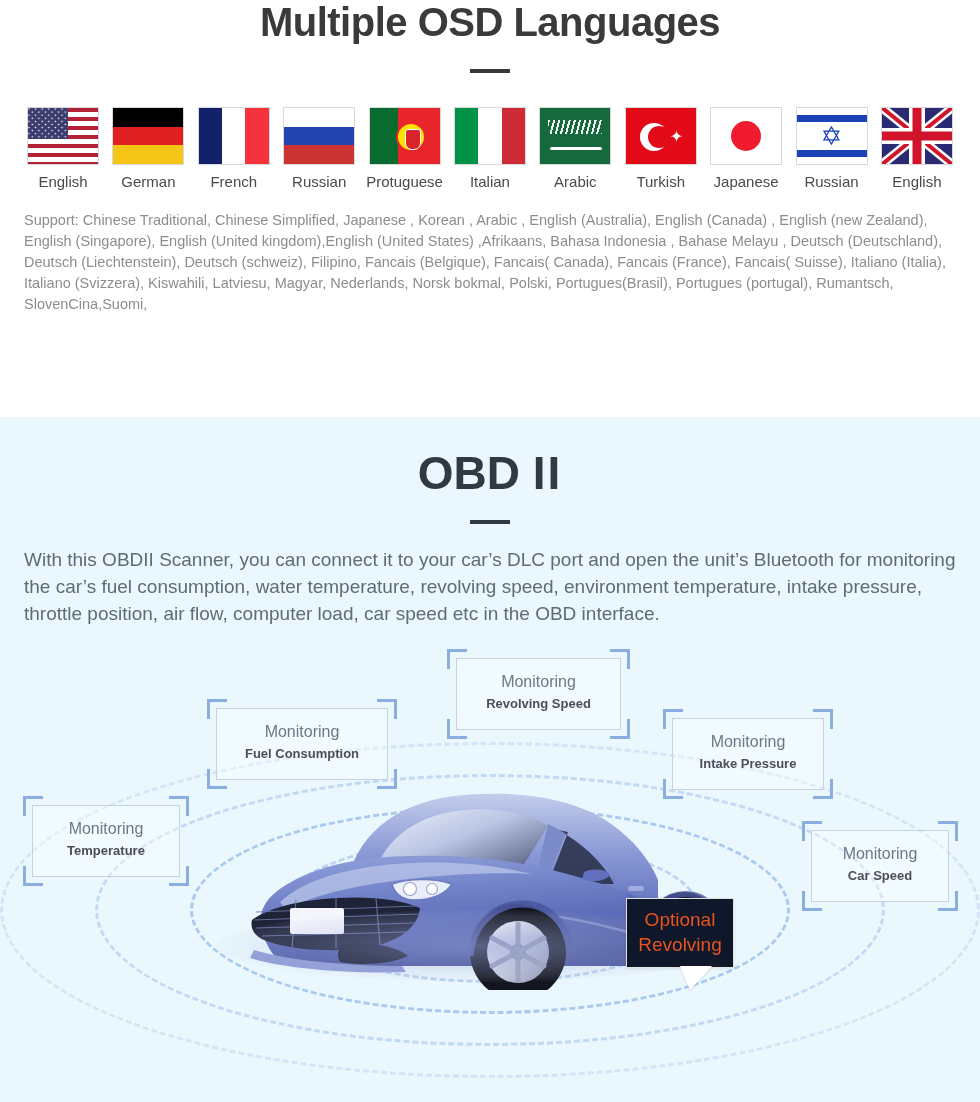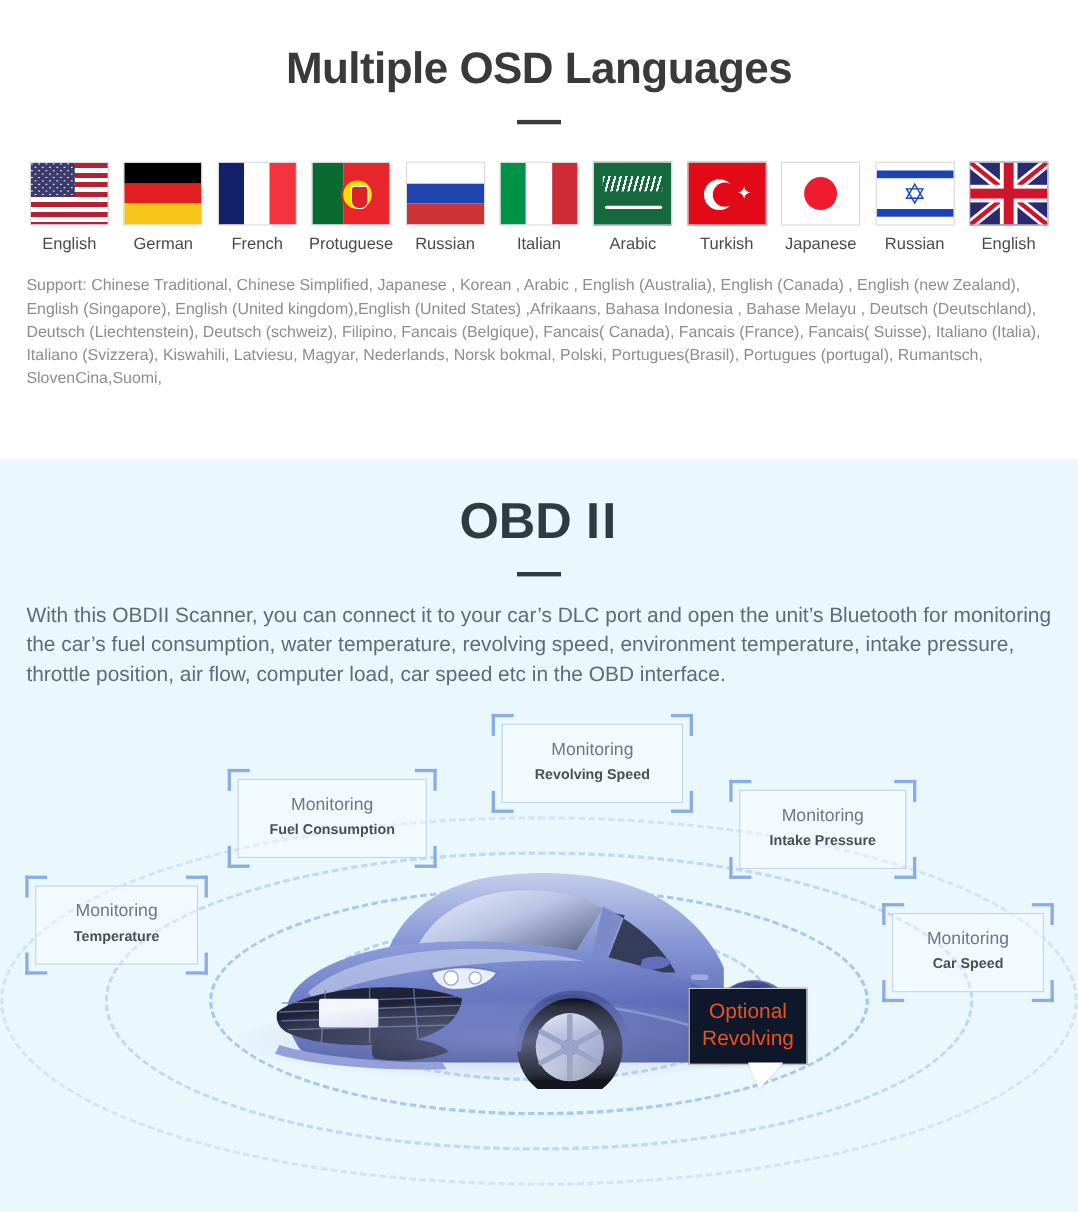--- a/index.html
+++ b/index.html
@@ -15,21 +15,20 @@
   .sec-lang {
     position: absolute; left: 0; top: 0; width: 980px; height: 417px;
     background: #ffffff;
   }
   .lang-title {
     text-align: center;
     font-size: 40px;
     font-weight: bold;
     color: #3a3a3a;
     letter-spacing: -0.5px;
-    padding-top: 40px;
   }
   .title-rule {
     width: 40px; height: 4px; background: #3a3a3a;
     margin: 24px auto 0;
   }
   .flags-row {
     display: flex;
     justify-content: space-between;
     align-items: flex-end;
     padding: 34px 24px 0 24px;
@@ -248,35 +247,35 @@
       <div class="flag-cell">
         <div class="flag-box f-fr">
           <i class="b"></i>
             <i class="w"></i>
             <i class="r"></i>
         </div>
         <div class="flag-label">French</div>
       </div>
 
       <div class="flag-cell">
+        <div class="flag-box f-ru">
+          <i class="w"></i>
+            <i class="b"></i>
+            <i class="r"></i>
+        </div>
+        <div class="flag-label">Russian</div>
+      </div>
+
+      <div class="flag-cell">
         <div class="flag-box f-pt">
           <span class="g"></span>
             <span class="r"></span>
             <span class="emb"></span>
         </div>
         <div class="flag-label">Protuguese</div>
-      </div>
-
-      <div class="flag-cell">
-        <div class="flag-box f-ru">
-          <i class="w"></i>
-            <i class="b"></i>
-            <i class="r"></i>
-        </div>
-        <div class="flag-label">Russian</div>
       </div>
 
 
       <div class="flag-cell">
         <div class="flag-box f-it">
           <i class="g"></i>
             <i class="w"></i>
             <i class="r"></i>
         </div>
         <div class="flag-label">Italian</div>

